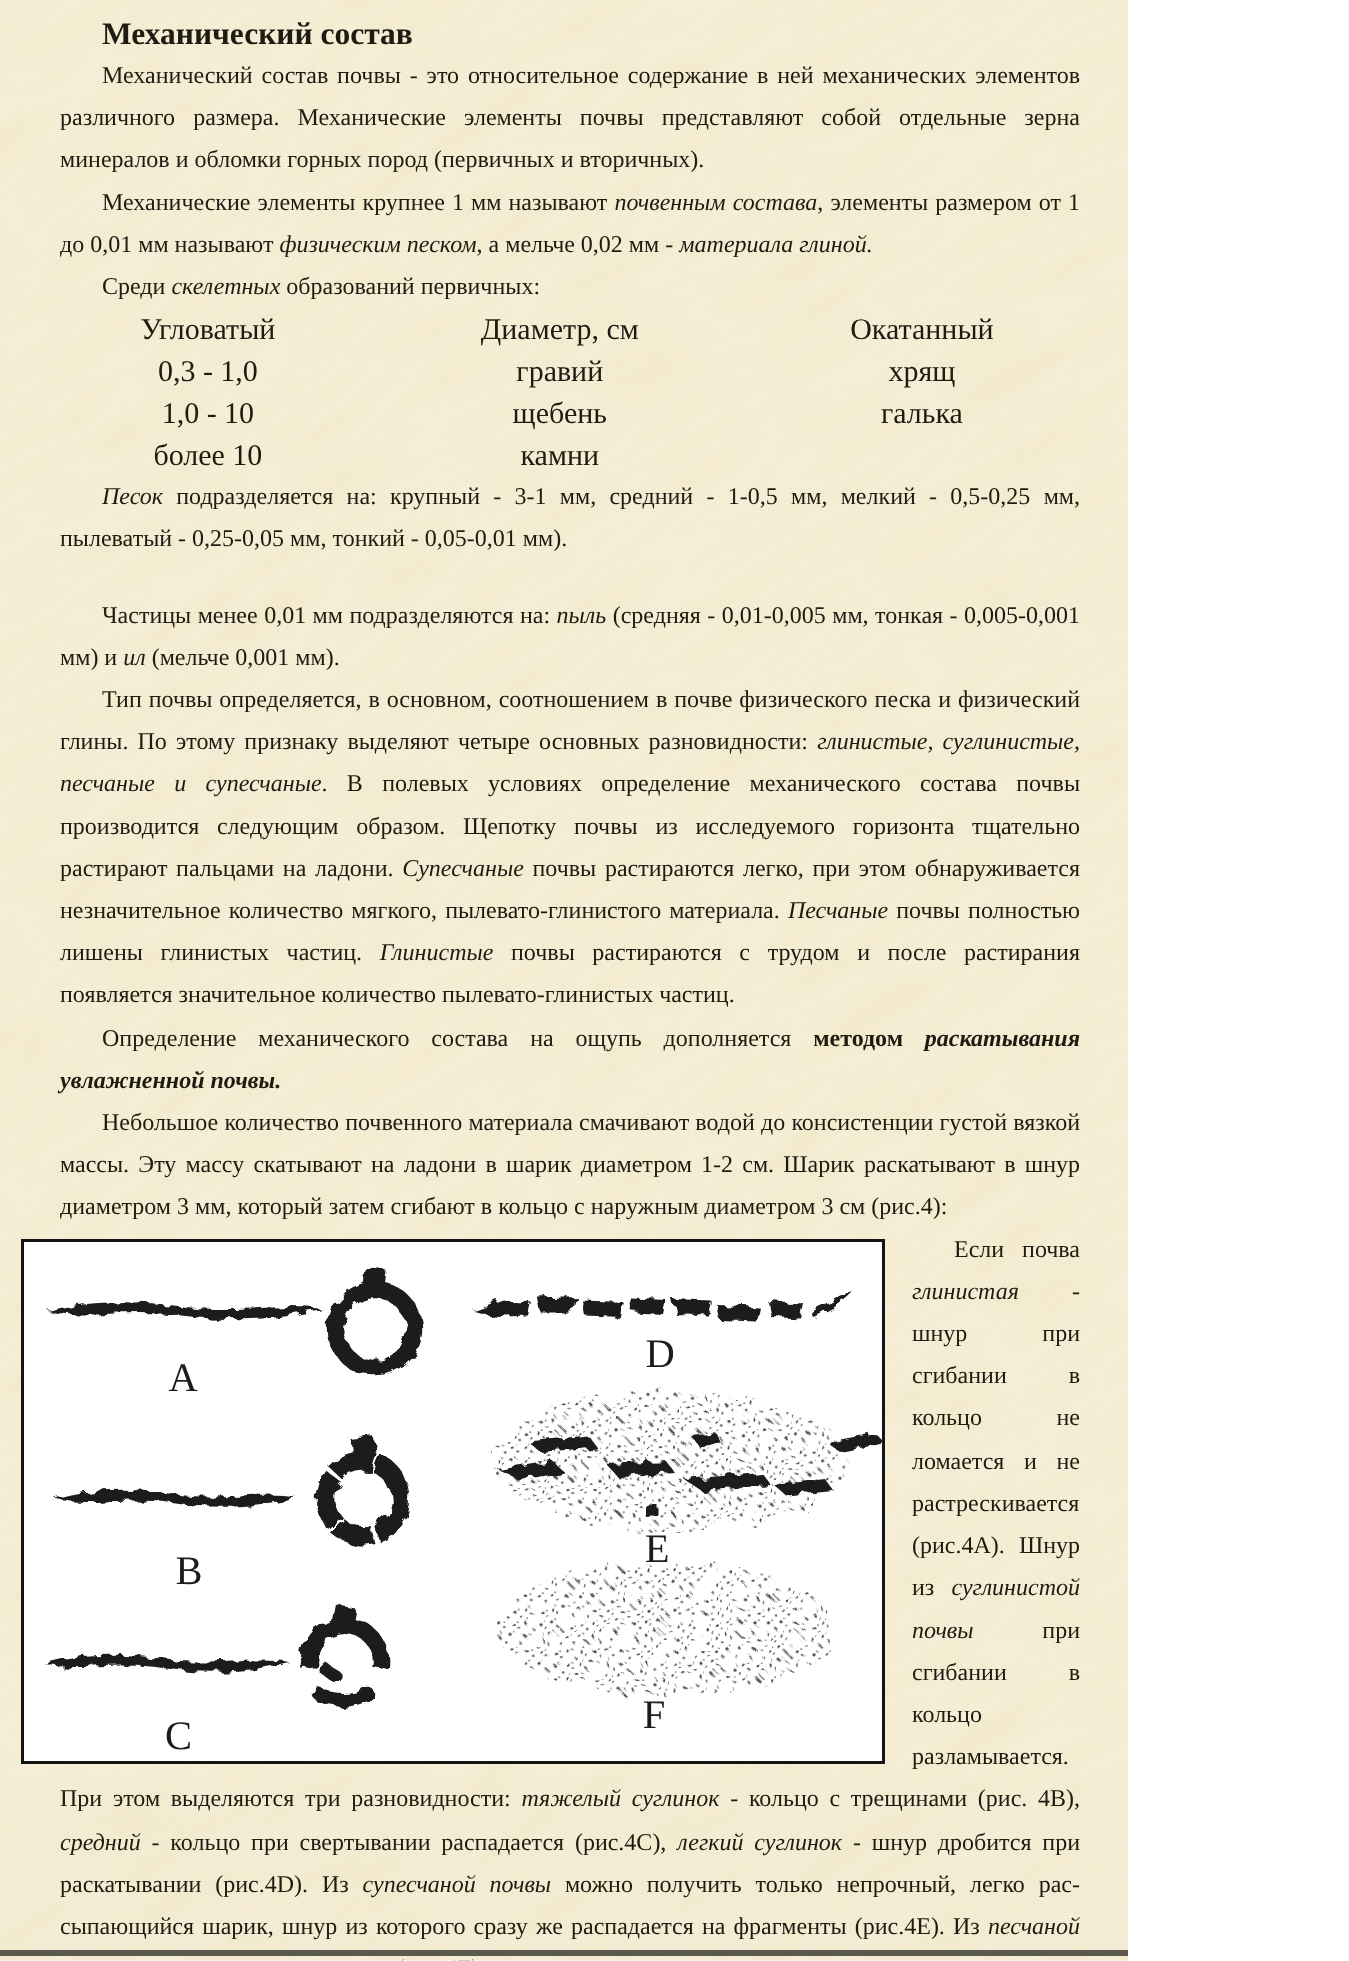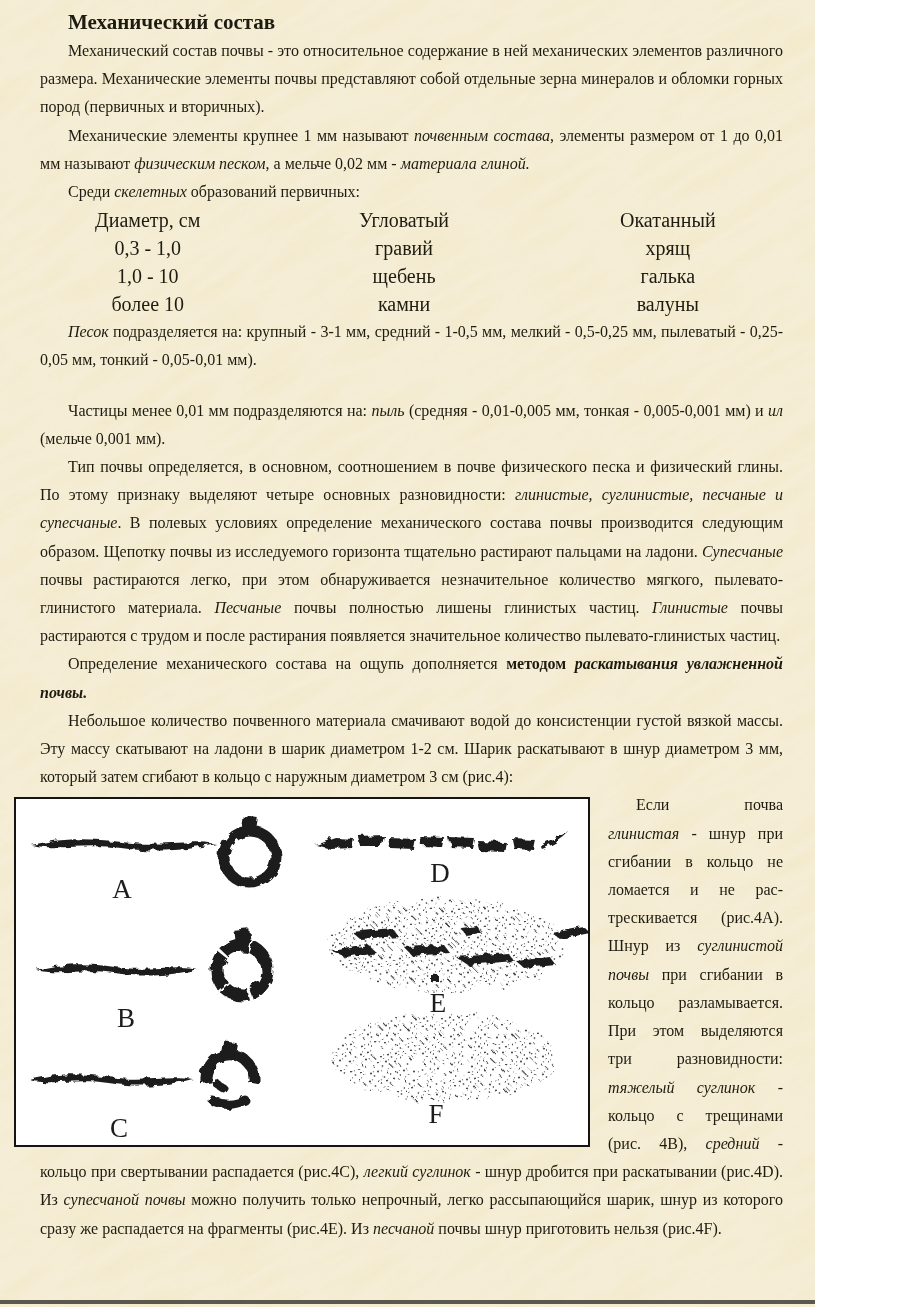--- a/index.html
+++ b/index.html
@@ -1,18 +1,18 @@
 <!DOCTYPE html>
 <html lang="ru"><head>
 <meta charset="utf-8">
 <style>
   html,body{margin:0;padding:0;background:#ffffff;}
   .page{
     position:relative;
-    width:815px;height:1307px;
+    width:752px;height:1307px;
     overflow:hidden;
     font-family:"Liberation Serif","DejaVu Serif",serif;
     color:#1e1b10;
     background:#f4edd6;
   }
   .bg{position:absolute;left:0;top:0;pointer-events:none;}
   .content{position:relative;padding:8px 32px 0 40px;box-sizing:border-box;}
   .title{
     margin:0;font-size:21px;line-height:29px;font-weight:bold;
     text-indent:28px;
@@ -75,32 +75,31 @@
 
   <div class="content">
 
     <h1 class="title">Механический состав</h1>
 
     <p class="para"><span>Механический состав почвы - это относительное содержание в ней механических элементов различного размера. Механические элементы почвы представляют собой от­дельные зерна минералов и обломки горных пород (первичных и вторичных).</span></p>
     <p class="para"><span>Механические элементы крупнее 1 мм называют </span><span class="r-i">почвенным состава</span><span>, элементы размером от 1 до 0,01 мм называют </span><span class="r-i">физическим песком</span><span>, а мельче 0,02 мм - </span><span class="r-i">материала глиной.</span></p>
     <p class="para"><span>Среди </span><span class="r-i">скелетных</span><span> образований первичных:</span></p>
 
     <div class="ptable">
+      <div>Угловатый</div>
       <div>Диаметр, см</div>
-      <div>Угловатый</div>
       <div>Окатанный</div>
       <div>0,3 - 1,0</div>
       <div>гравий</div>
       <div>хрящ</div>
       <div>1,0 - 10</div>
       <div>щебень</div>
       <div>галька</div>
       <div>более 10</div>
       <div>камни</div>
-      <div>валуны</div>
     </div>
 
     <p class="para"><span class="r-i">Песок</span><span> подразделяется на: крупный - 3-1 мм, средний - 1-0,5 мм, мелкий - 0,5-0,25 мм, пылеватый - 0,25-0,05 мм, тонкий - 0,05-0,01 мм).</span></p>
     <p class="para gap-top"><span>Частицы менее 0,01 мм подразделяются на: </span><span class="r-i">пыль</span><span> (средняя - 0,01-0,005 мм, тонкая - 0,005-0,001 мм) и </span><span class="r-i">ил</span><span> (мельче 0,001 мм).</span></p>
     <p class="para"><span>Тип почвы определяется, в основном, соотношением в почве физического песка и физический глины. По этому признаку выделяют четыре основных разновидности: </span><span class="r-i">гли­нистые, суглинистые, песчаные и супесчаные</span><span>. В полевых условиях определение меха­нического состава почвы производится следующим образом. Щепотку почвы из иссле­дуемого горизонта тщательно растирают пальцами на ладони. </span><span class="r-i">Супесчаные</span><span> почвы рас­тираются легко, при этом обнаруживается незначительное количество мягкого, пылева­то-глинистого материала. </span><span class="r-i">Песчаные</span><span> почвы полностью лишены глинистых частиц. </span><span class="r-i">Гли­нистые</span><span> почвы растираются с трудом и после растирания появляется значительное ко­личество пылевато-глинистых частиц.</span></p>
     <p class="para"><span>Определение механического состава на ощупь дополняется </span><span class="r-b">методом</span><span> </span><span class="r-bi">раскатыва­ния увлажненной почвы.</span></p>
     <p class="para"><span>Небольшое количество почвенного материала смачивают водой до консистенции густой вязкой массы. Эту массу скатывают на ладони в шарик диаметром 1-2 см. Ша­рик раскатывают в шнур диаметром 3 мм, который затем сгибают в кольцо с наружным диаметром 3 см (рис.4):</span></p>
 
     <div class="figwrap">
 

